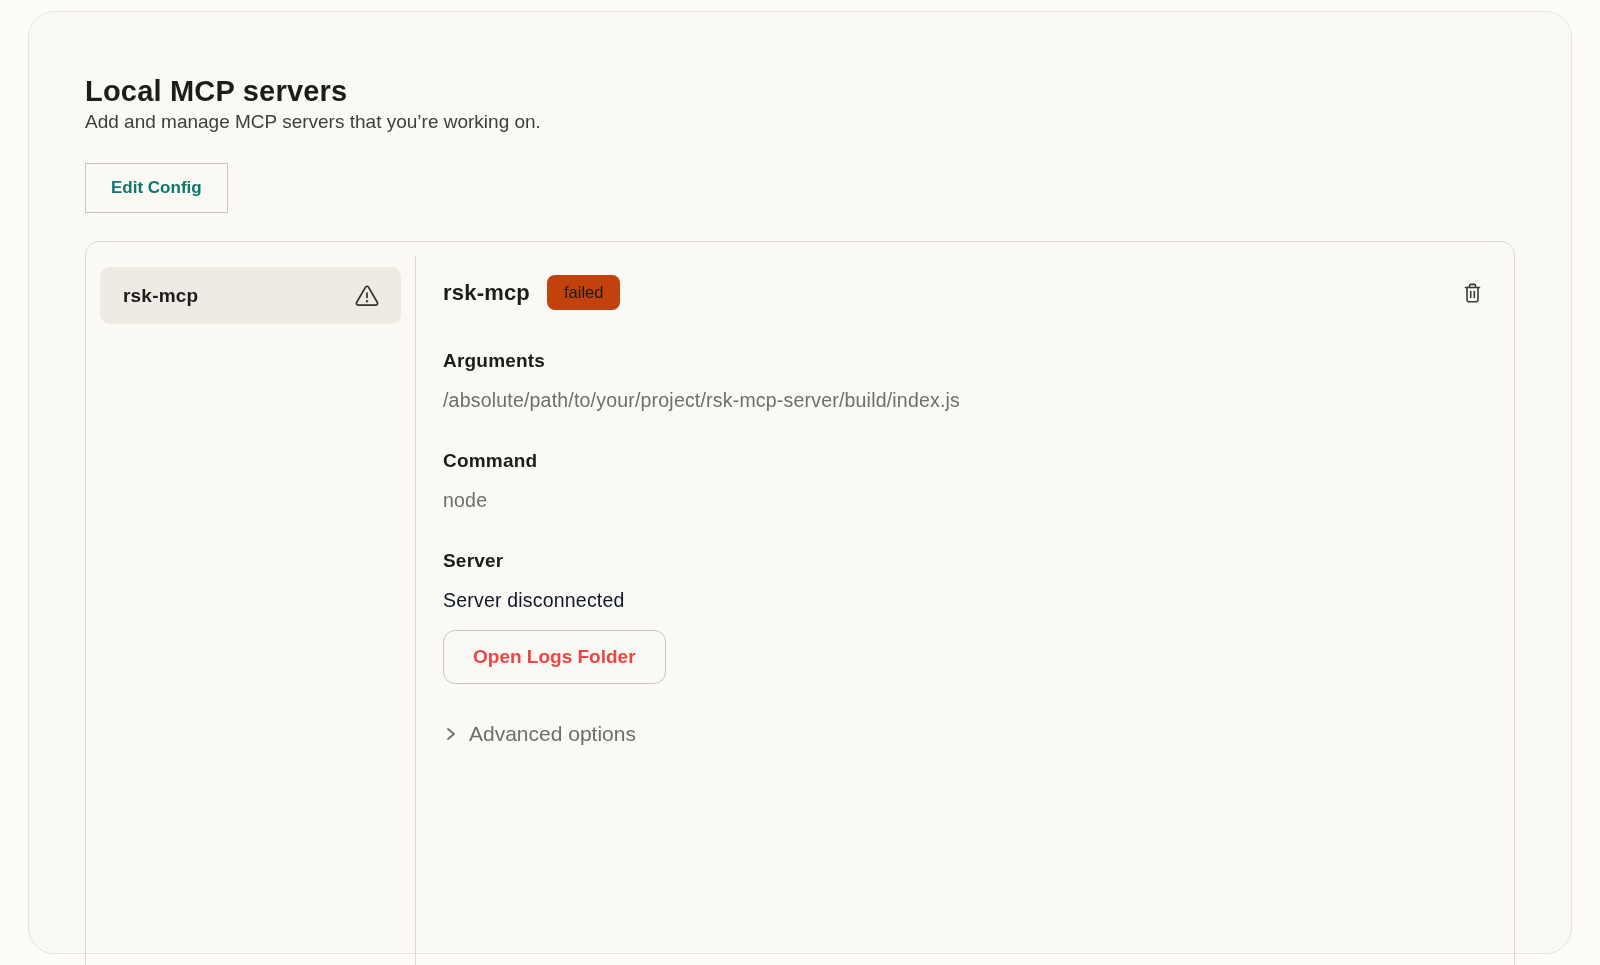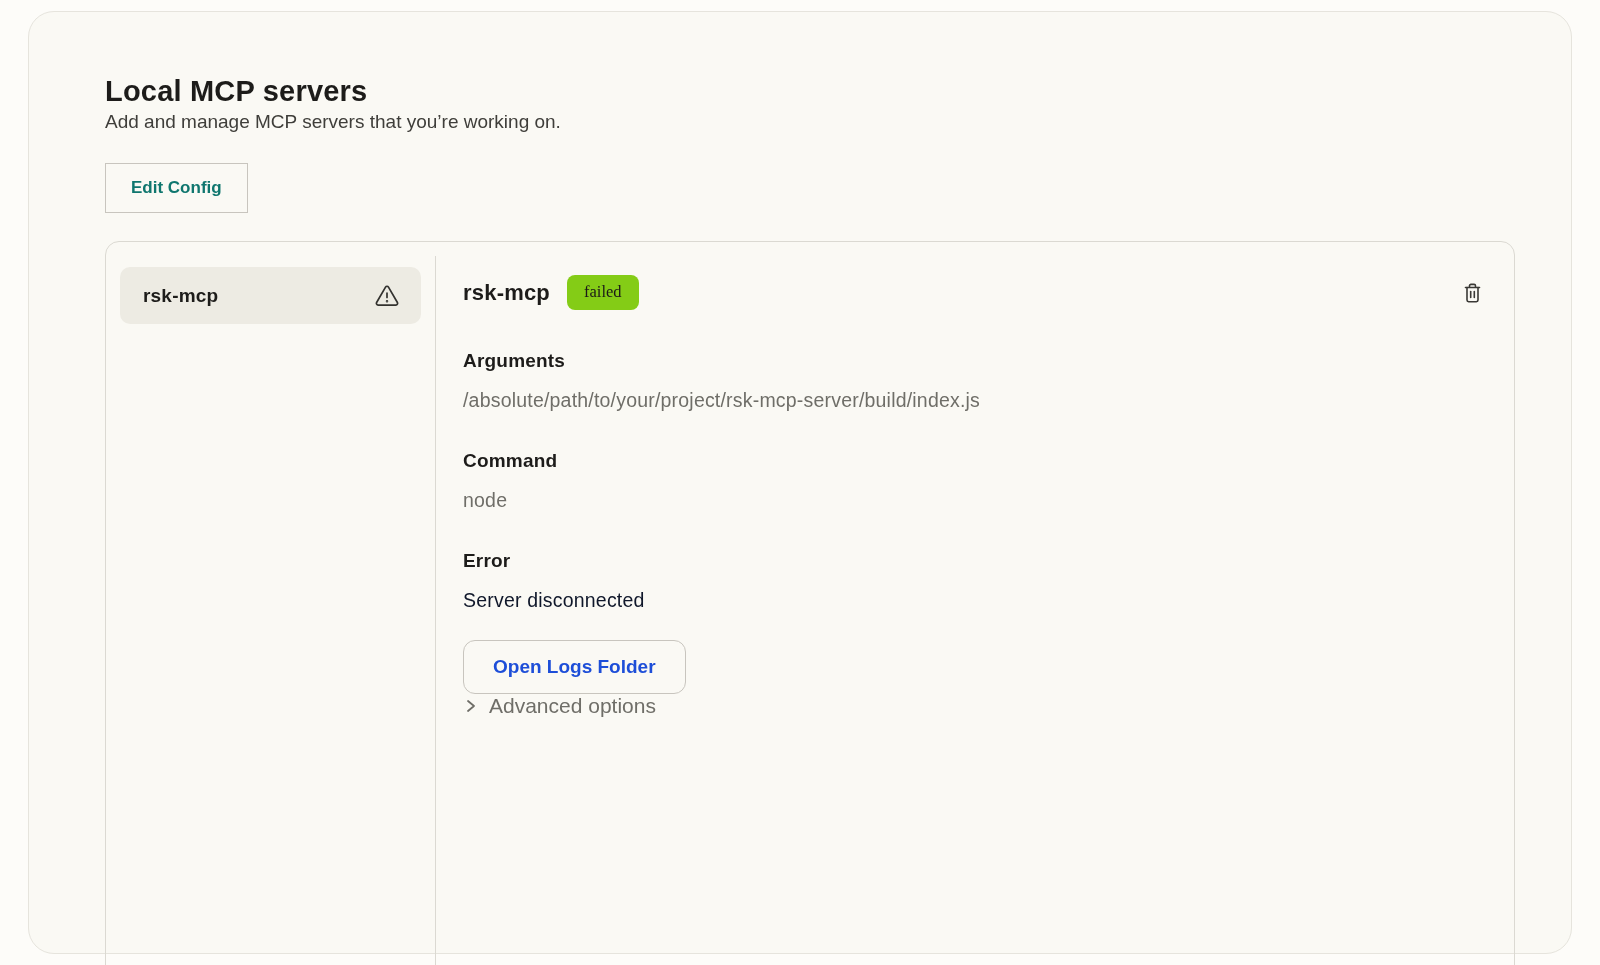--- a/index.html
+++ b/index.html
@@ -10,21 +10,20 @@
     color: #1f1e1c;
     overflow: hidden;
   }
   .outer-card {
     position: absolute;
     left: 28px; top: 11px;
     width: 1544px; height: 943px;
     background: #faf9f4;
     border: 1px solid #e6e4dd;
     border-radius: 26px;
-    padding-left: 20px;
   }
   .content {
     padding: 62px 56px 0 56px;
     height: 100%;
   }
   .page-title {
     font-size: 29px;
     font-weight: 700;
     letter-spacing: 0.2px;
     color: #1d1c1a;
@@ -96,27 +95,26 @@
     margin-bottom: 40px;
   }
   .detail-title {
     font-size: 22px;
     font-weight: 700;
     color: #1d1c1a;
     letter-spacing: 0.2px;
   }
   .status-badge {
     margin-left: 17px;
-    background: #84cc16;
+    background: #c2410c;
     color: #1c1a17;
     font-size: 16.5px;
     padding: 7px 17px;
     border-radius: 8px;
     line-height: 1.25;
-    font-family: Liberation Serif, serif;
   }
   .icon-btn {
     margin-left: auto;
     background: none;
     border: none;
     cursor: pointer;
     padding: 2px;
     display: flex;
     align-items: center;
   }
@@ -129,27 +127,28 @@
   }
   .field-value {
     margin-top: 17px;
     font-size: 19.5px;
     color: #6f6e68;
     letter-spacing: 0.2px;
   }
   .field-group.error-group { margin-bottom: 0; }
   .error-group .field-value { color: #0f172a; }
   .open-logs-btn {
-    margin-top: 28px;
+    margin-top: 18px;
     padding: 15px 29px;
     font-size: 19px;
     border-radius: 12px;
-    color: #1d4ed8;
+    color: #ef4444;
   }
   .advanced-row {
+    margin-top: 38px;
     display: flex;
     align-items: center;
     gap: 10px;
     color: #6f6e68;
     font-size: 21px;
     cursor: pointer;
     width: fit-content;
   }
   svg { display: block; }
 </style>
@@ -203,21 +202,21 @@
           <div class="field-label">Arguments</div>
           <div class="field-value">/absolute/path/to/your/project/rsk-mcp-server/build/index.js</div>
         </div>
 
         <div class="field-group">
           <div class="field-label">Command</div>
           <div class="field-value">node</div>
         </div>
 
         <div class="field-group error-group">
-          <div class="field-label">Error</div>
+          <div class="field-label">Server</div>
           <div class="field-value">Server disconnected</div>
         </div>
 
         <button class="btn open-logs-btn">Open Logs Folder</button>
 
         <div class="advanced-row">
           <span>
             <svg width="16" height="18" viewBox="0 0 16 18" fill="none" stroke="#6f6e68" stroke-width="1.8" stroke-linecap="round" stroke-linejoin="round">
               <polyline points="5 4 11 9 5 14"></polyline>
             </svg>

